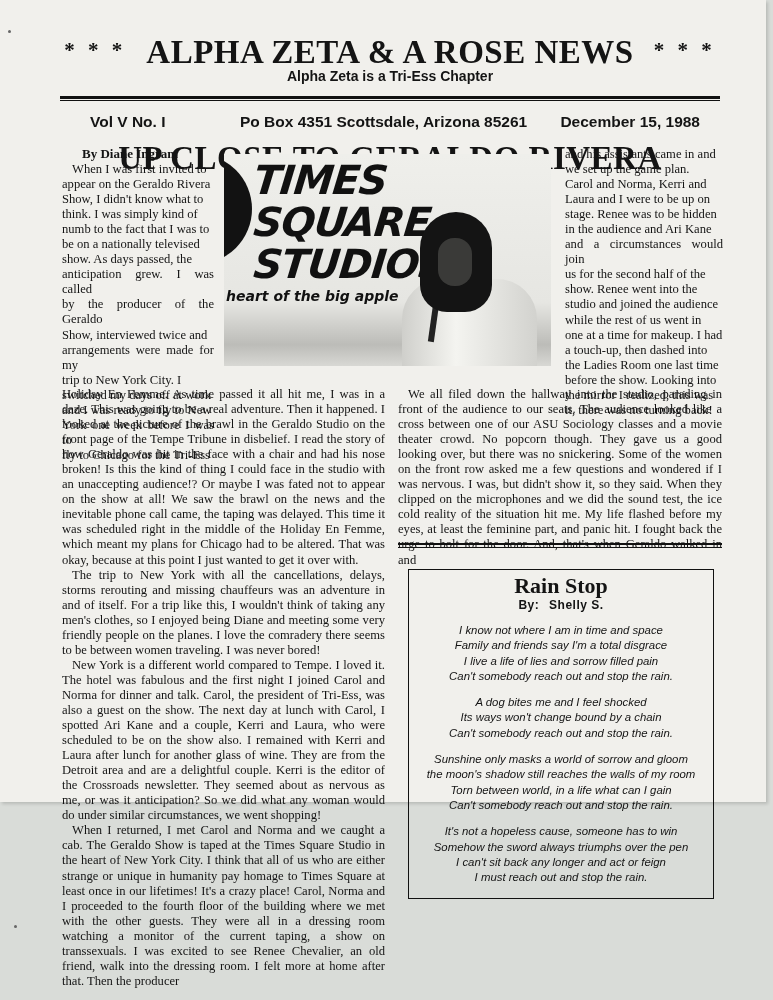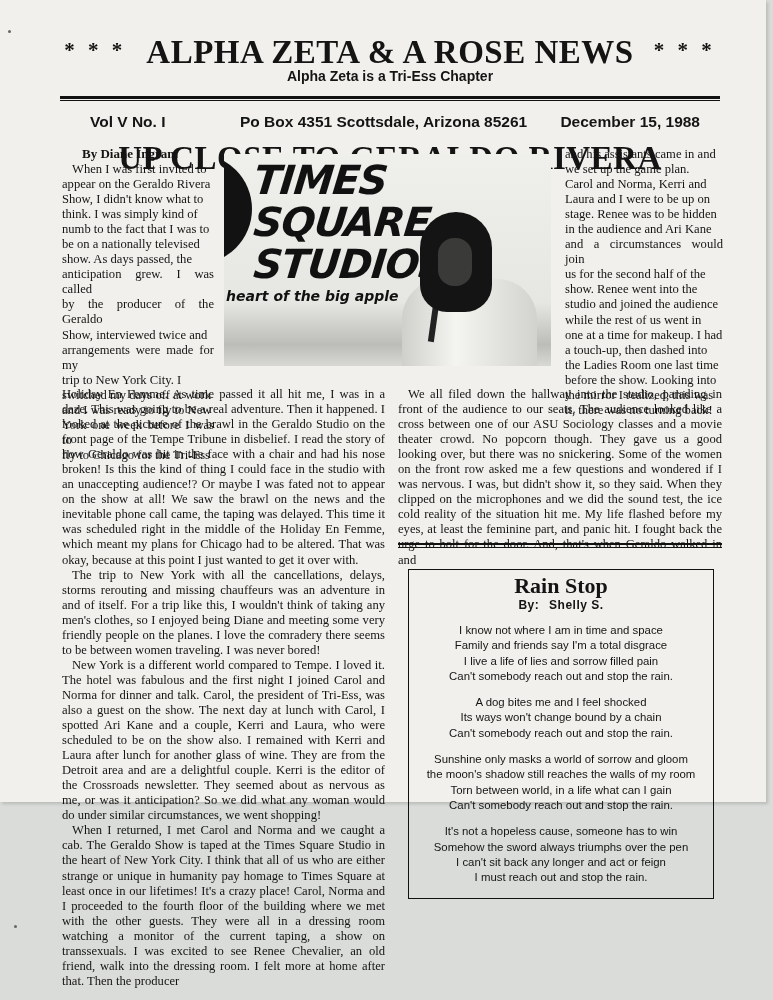--- a/index.html
+++ b/index.html
@@ -89,21 +89,21 @@
 
   
   .poem-box {
     left: 408px; top: 569px; width: 304px; height: 328px;
     border: 1.5px solid #111;
   }
   .poem-title { text-align: center; font-weight: bold; font-size: 22px; margin-top: 4px; line-height: 24px; }
   .poem-author { text-align: center; font-weight: bold; font-size: 12px; line-height: 14px;
     font-family: "Liberation Sans", sans-serif; letter-spacing: 0.5px; }
   .poem-author span + span { margin-left: 6px; }
-  .stanza { margin-top: 11px; text-align: center; 
+  .stanza { margin-top: 11px; text-align: center; font-style: italic;
     font-family: "Liberation Sans", sans-serif; font-size: 11.4px; line-height: 15.3px; }
   .stanza div { white-space: nowrap; }
 
   .edge-mark { width: 3px; height: 3px; background: #666; border-radius: 50%; }
 </style>
 </head>
 <body>
 
 <div class="page">
 

